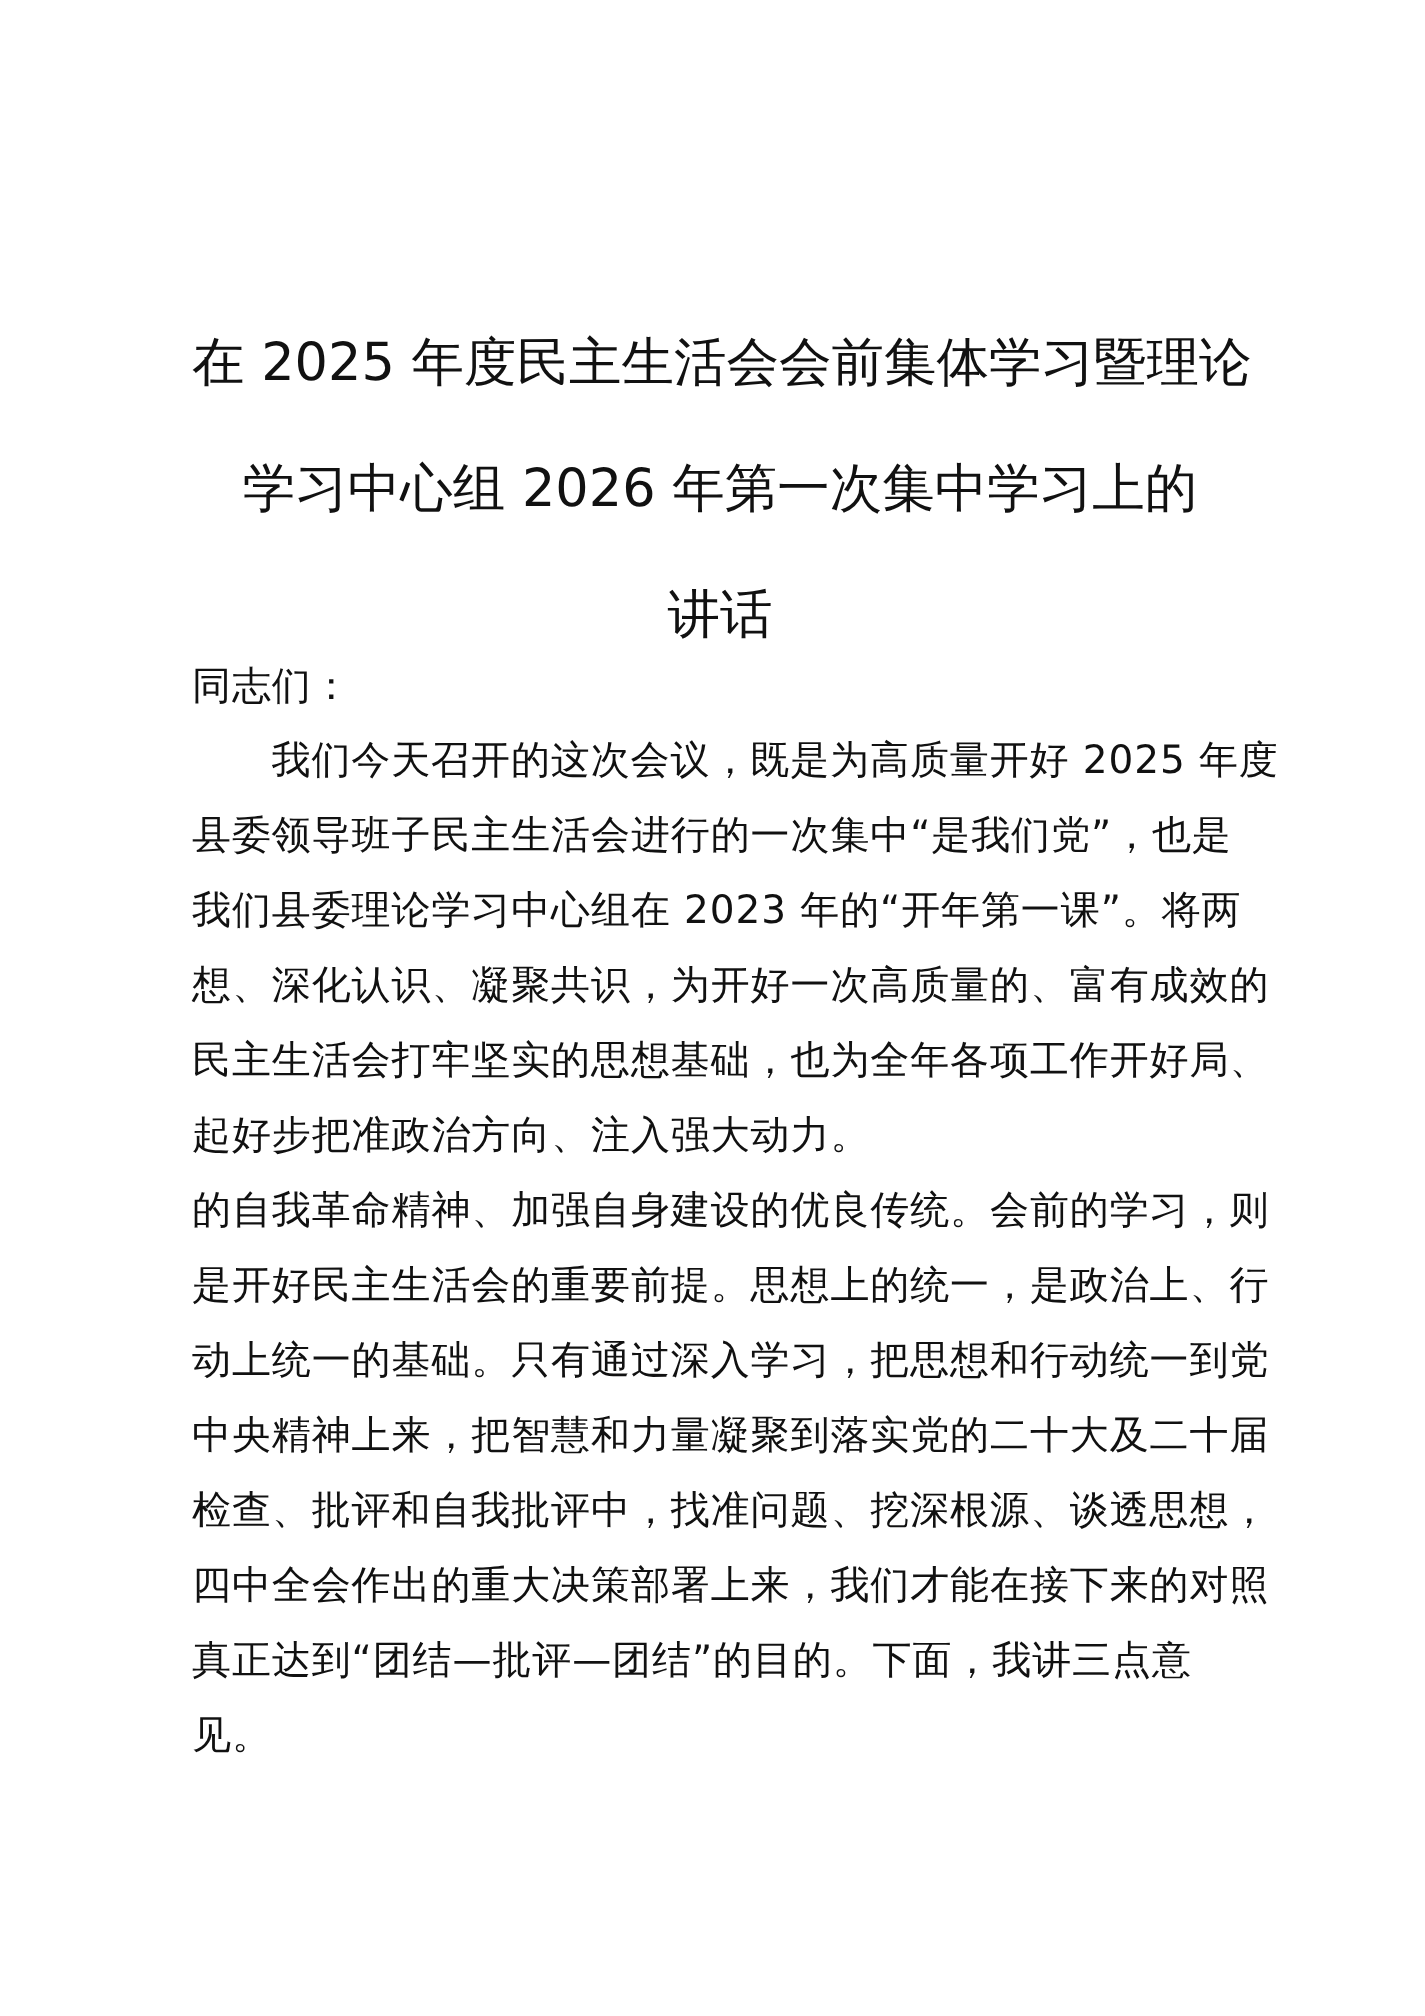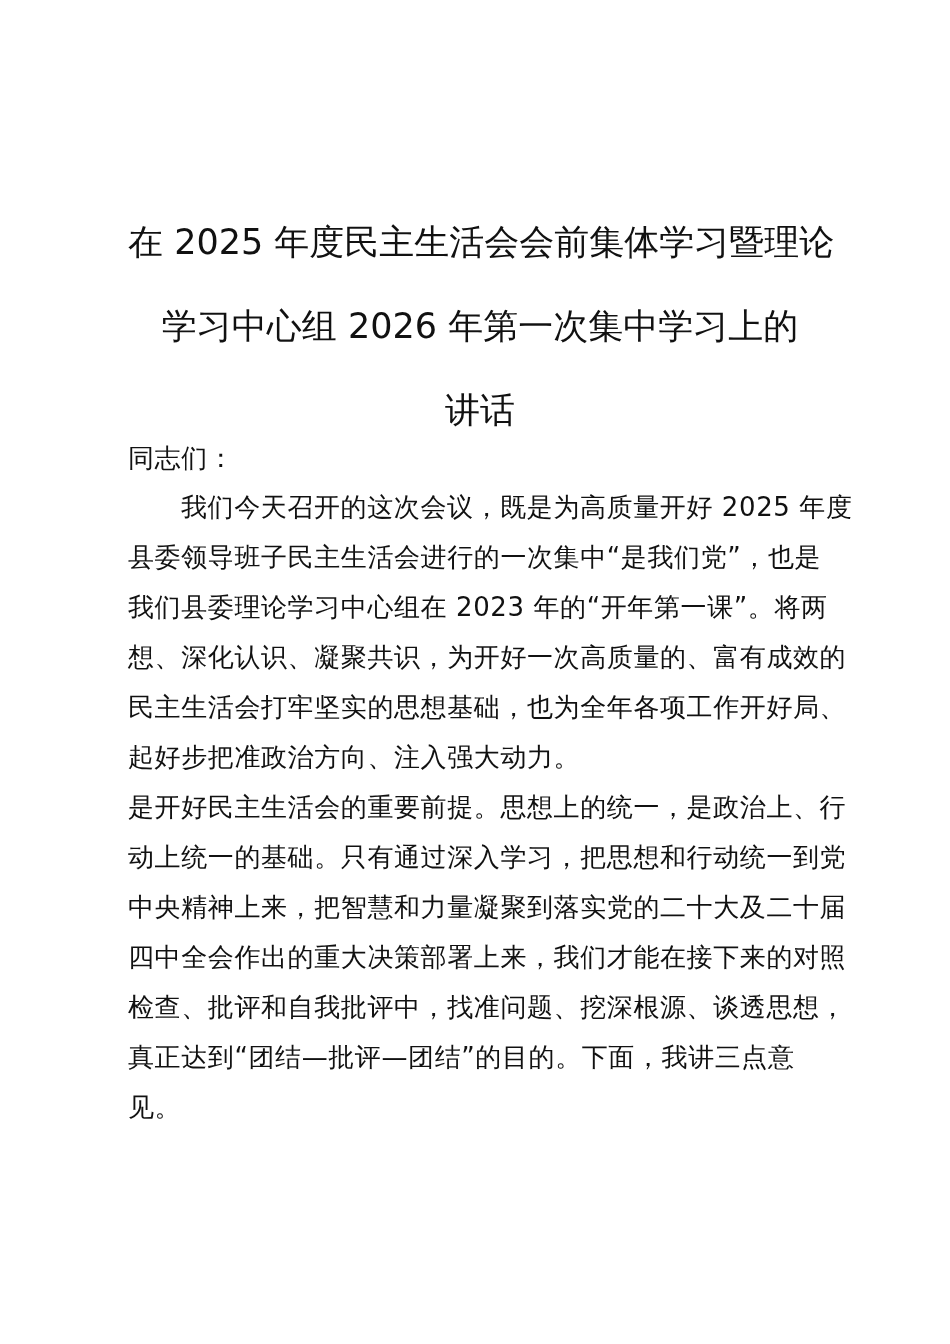--- a/index.html
+++ b/index.html
@@ -30,21 +30,22 @@
   <div class="paragraph">
     <span class="line indent">我们今天召开的这次会议，既是为高质量开好 2025 年度</span>
     <span class="line">县委领导班子民主生活会进行的一次集中“是我们党”，也是</span>
     <span class="line">我们县委理论学习中心组在 2023 年的“开年第一课”。将两</span>
     <span class="line">想、深化认识、凝聚共识，为开好一次高质量的、富有成效的</span>
     <span class="line">民主生活会打牢坚实的思想基础，也为全年各项工作开好局、</span>
     <span class="line">起好步把准政治方向、注入强大动力。</span>
   </div>
 
   <div class="paragraph para-gap">
+    <span class="line">的自我革命精神、加强自身建设的优良传统。会前的学习，则</span>
     <span class="line">是开好民主生活会的重要前提。思想上的统一，是政治上、行</span>
     <span class="line">动上统一的基础。只有通过深入学习，把思想和行动统一到党</span>
     <span class="line">中央精神上来，把智慧和力量凝聚到落实党的二十大及二十届</span>
+    <span class="line">检查、批评和自我批评中，找准问题、挖深根源、谈透思想，</span>
     <span class="line">四中全会作出的重大决策部署上来，我们才能在接下来的对照</span>
-    <span class="line">检查、批评和自我批评中，找准问题、挖深根源、谈透思想，</span>
     <span class="line">真正达到“团结—批评—团结”的目的。下面，我讲三点意</span>
     <span class="line">见。</span>
   </div>
 </div>
 
 </body></html>

